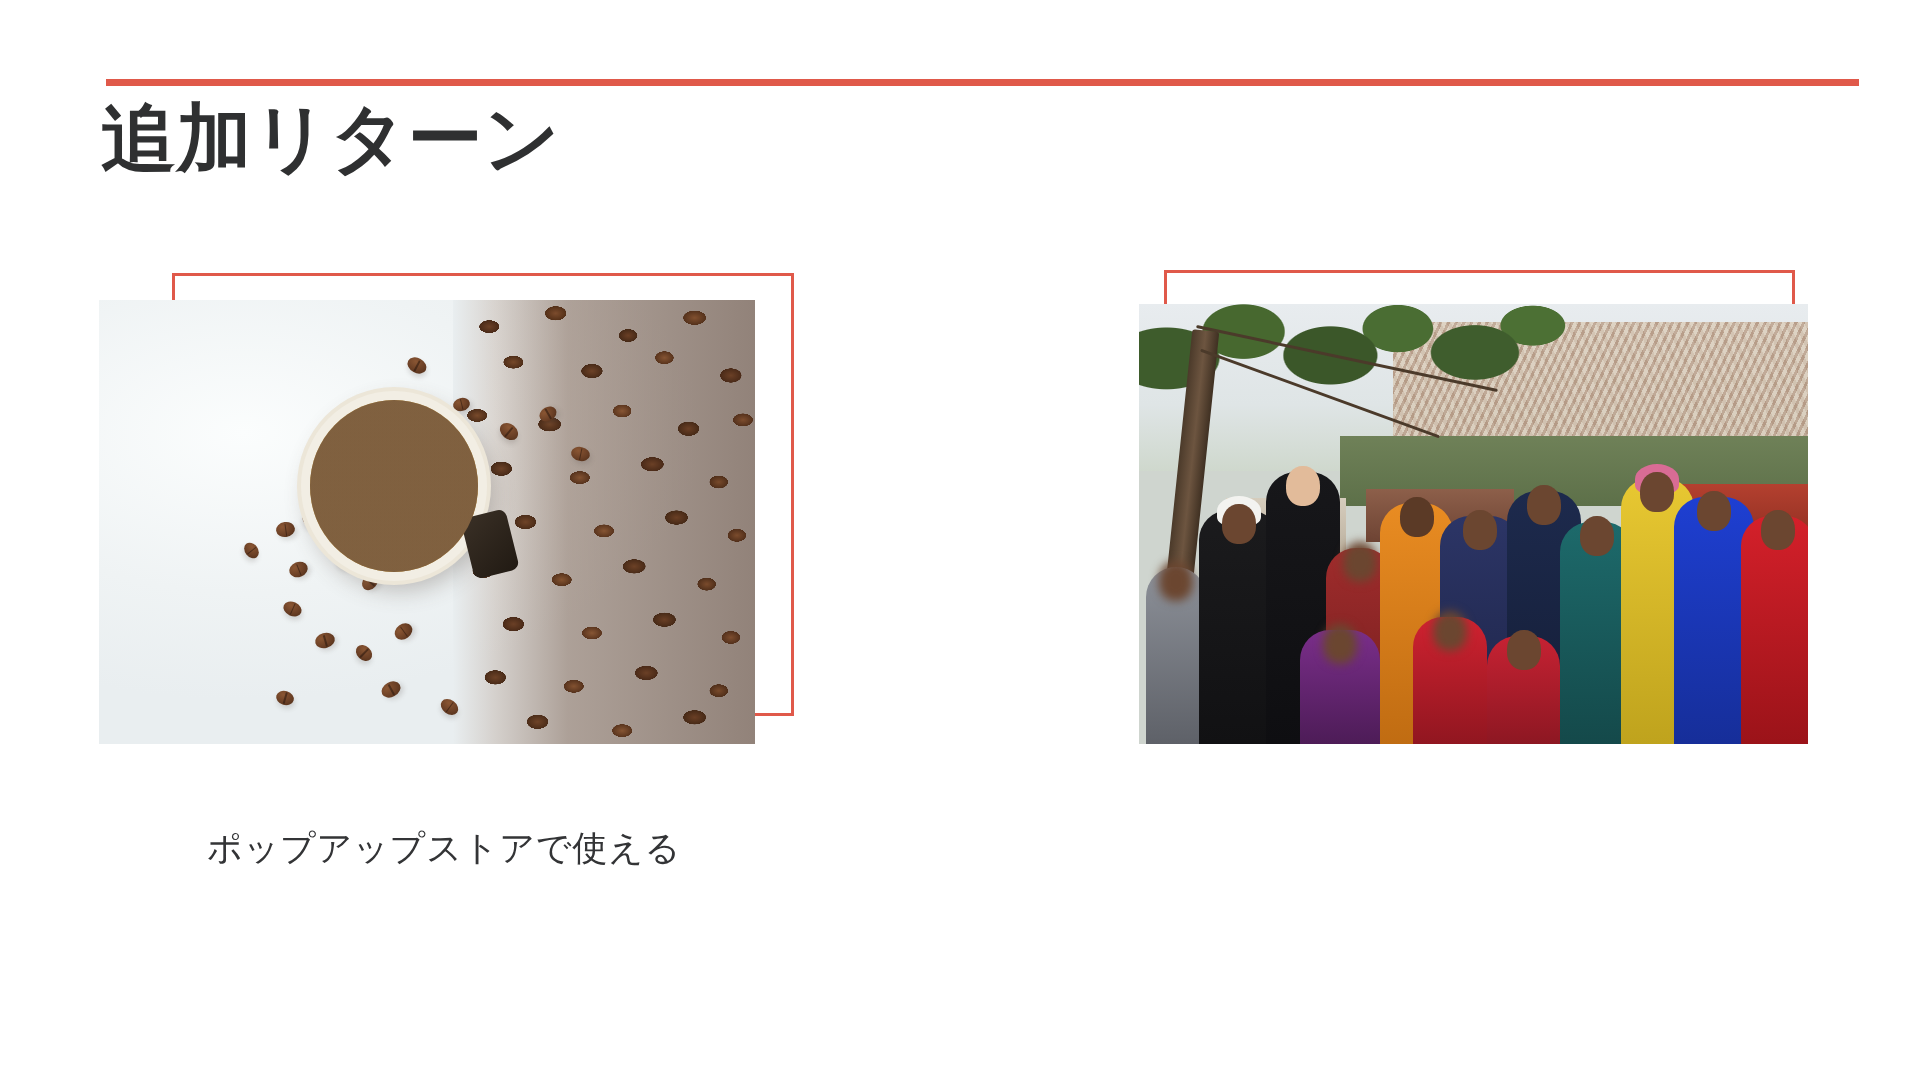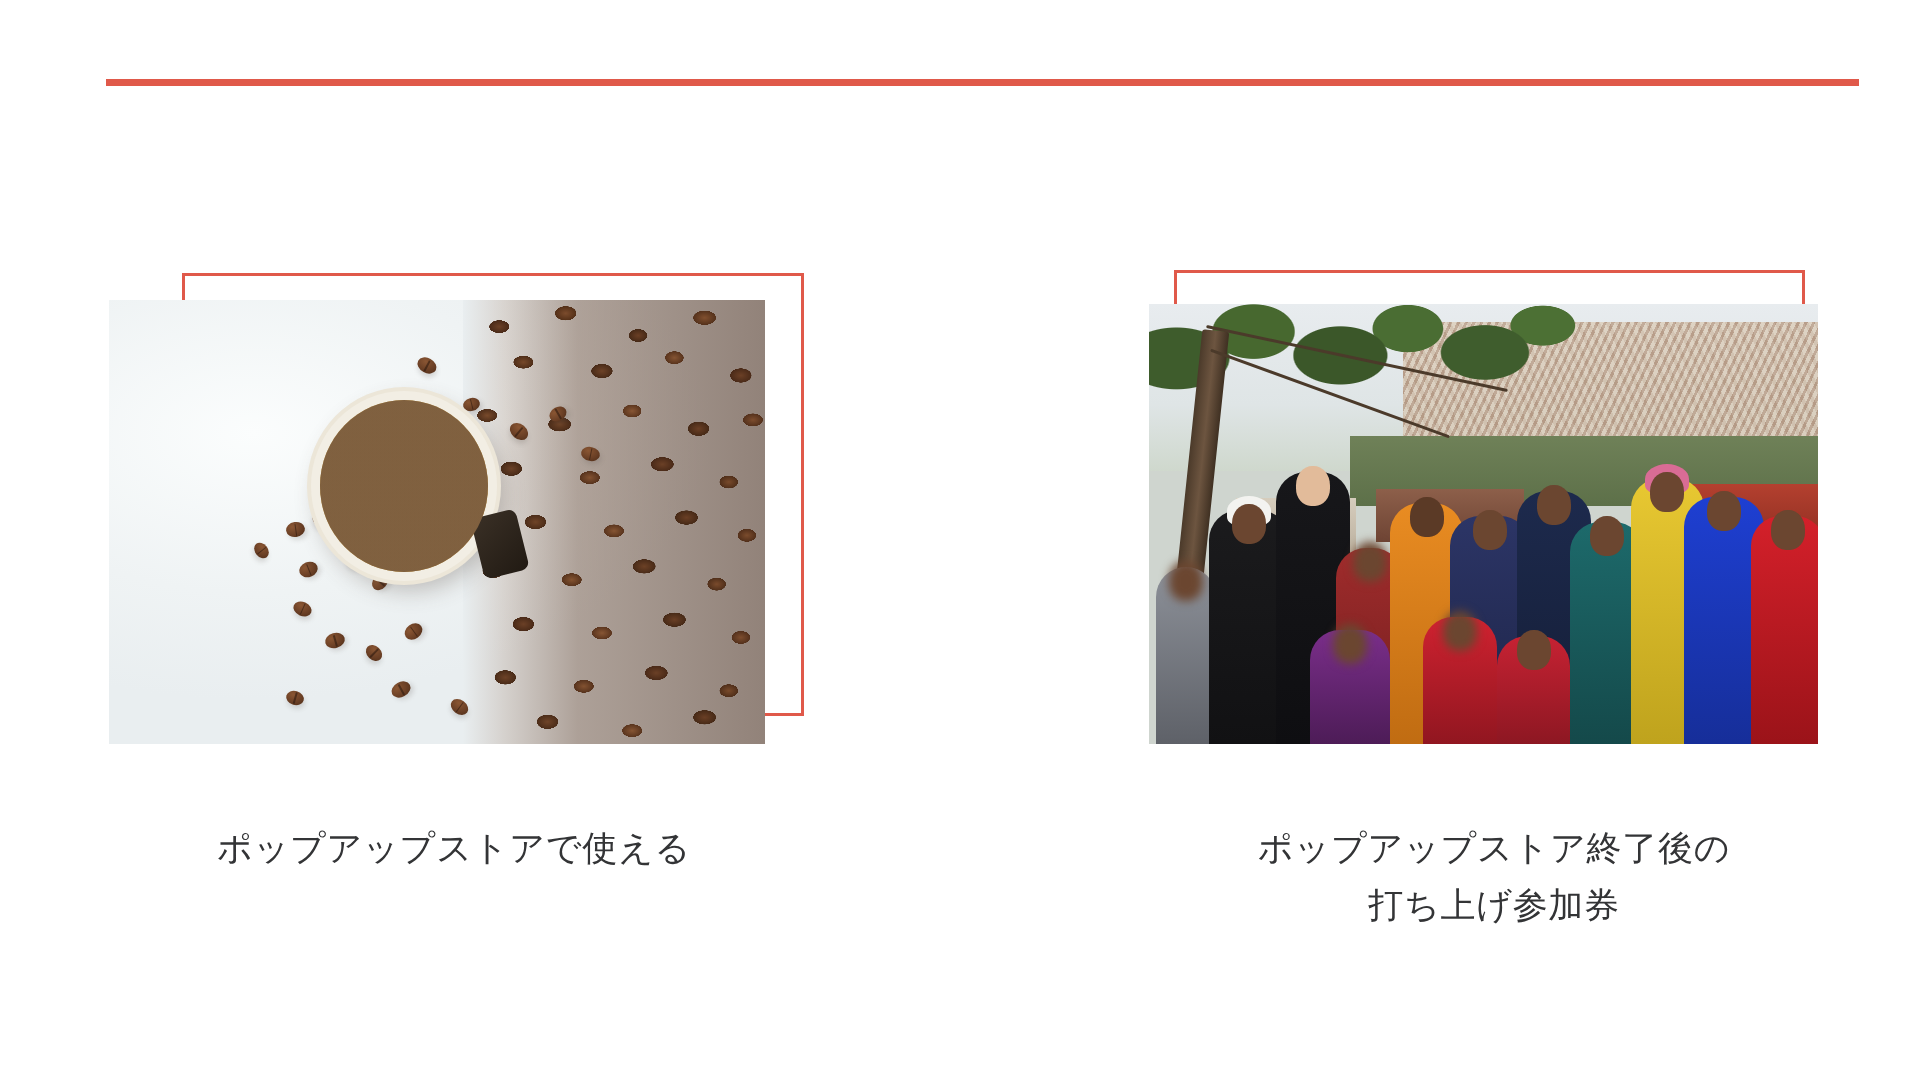--- a/index.html
+++ b/index.html
@@ -42,21 +42,21 @@
     line-height: 1.12;
     font-weight: 700;
     color: #2f3031;
     letter-spacing: 0.01em;
     white-space: nowrap;
   }
 
   
   .cards {
     position: absolute;
-    left: 14px;
+    left: 4px;
     top: 0;
     width: 1632px;
     height: 1080px;
   }
 
   .card {
     position: absolute;
     top: 0;
     width: 760px;
     height: 1080px;
@@ -320,20 +320,21 @@
     letter-spacing: 0.02em;
   }
   .caption .line { display: block; }
 </style>
 </head>
 <body>
 
 <div class="slide">
 
   <div class="title-rule"></div>
+  <div class="page-title">追加リターン</div>
 
   <div class="cards">
 
     <div class="card left">
 
       <div class="media">
         <div class="frame"></div>
 
         <div class="photo">
           <div class="photo-inner">
@@ -437,20 +438,16 @@
                 <span class="head blur"></span>
               </span>
               <span class="person" style="left:52%;width:11%;height:34%;background:linear-gradient(to bottom,#c62233,#8d1722);">
                 <span class="head"></span>
               </span>
             </div>
           </div>
         </div>
       </div>
 
-      <div class="caption">
-        <span class="line">ポップアップストア終了後の</span>
-        <span class="line">打ち上げ参加券</span>
-      </div>
     </div>
 
   </div>
 </div>
 
 </body></html>

